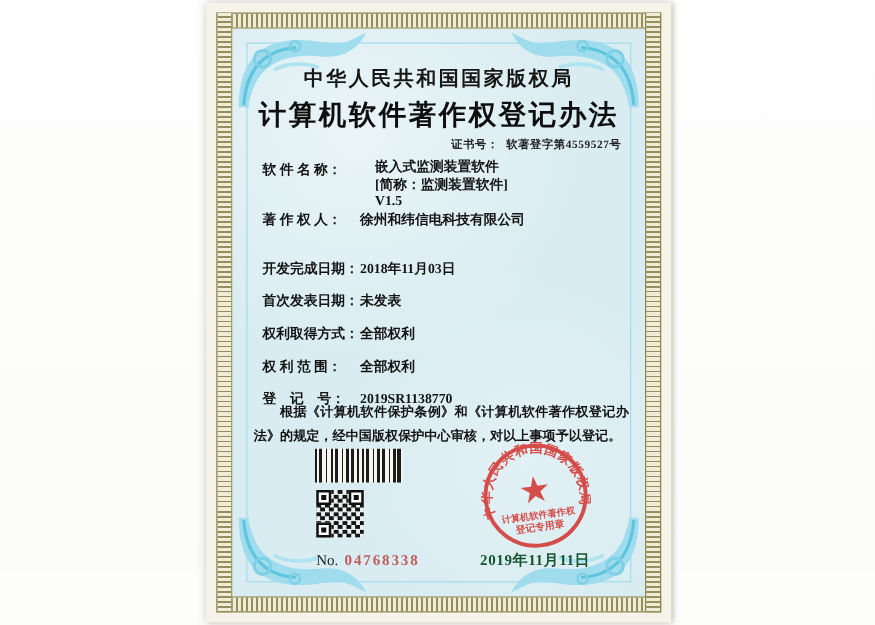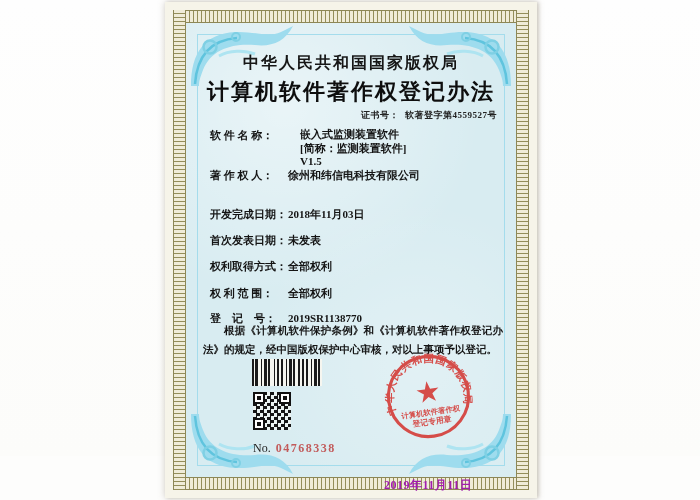--- a/index.html
+++ b/index.html
@@ -64,21 +64,21 @@
   .qf::after { content:""; position:absolute; inset:2px; background:#111; }
   .qf-tl { left:0; top:0; } .qf-tr { right:0; top:0; } .qf-bl { left:0; bottom:0; }
 
   .serial { position:absolute; left:88px; top:439px; font-size:12px; color:#1d1d1d; }
   .serial .num { color:#c25b5b; font-weight:bold; letter-spacing:1.5px; margin-left:5px;text-align:right; }
 
   .seal { position:absolute; left:220px; top:351px; width:87px; height:87px;
     transform:rotate(-8deg); opacity:.93; }
 
   .issue-date { position:absolute; left:219px; top:438px; font-size:12px; font-weight:bold;
-    color:#a21caf; letter-spacing:.5px;margin-top:37px; }
+    color:#14532d; letter-spacing:.5px; }
 </style>
 </head>
 <body>
 
 <div class="photo">
   <div class="cert">
 
     <div class="gk gk-h gk-top"></div>
     <div class="gk gk-h gk-bot"></div>
     <div class="gk gk-v gk-left"></div>

